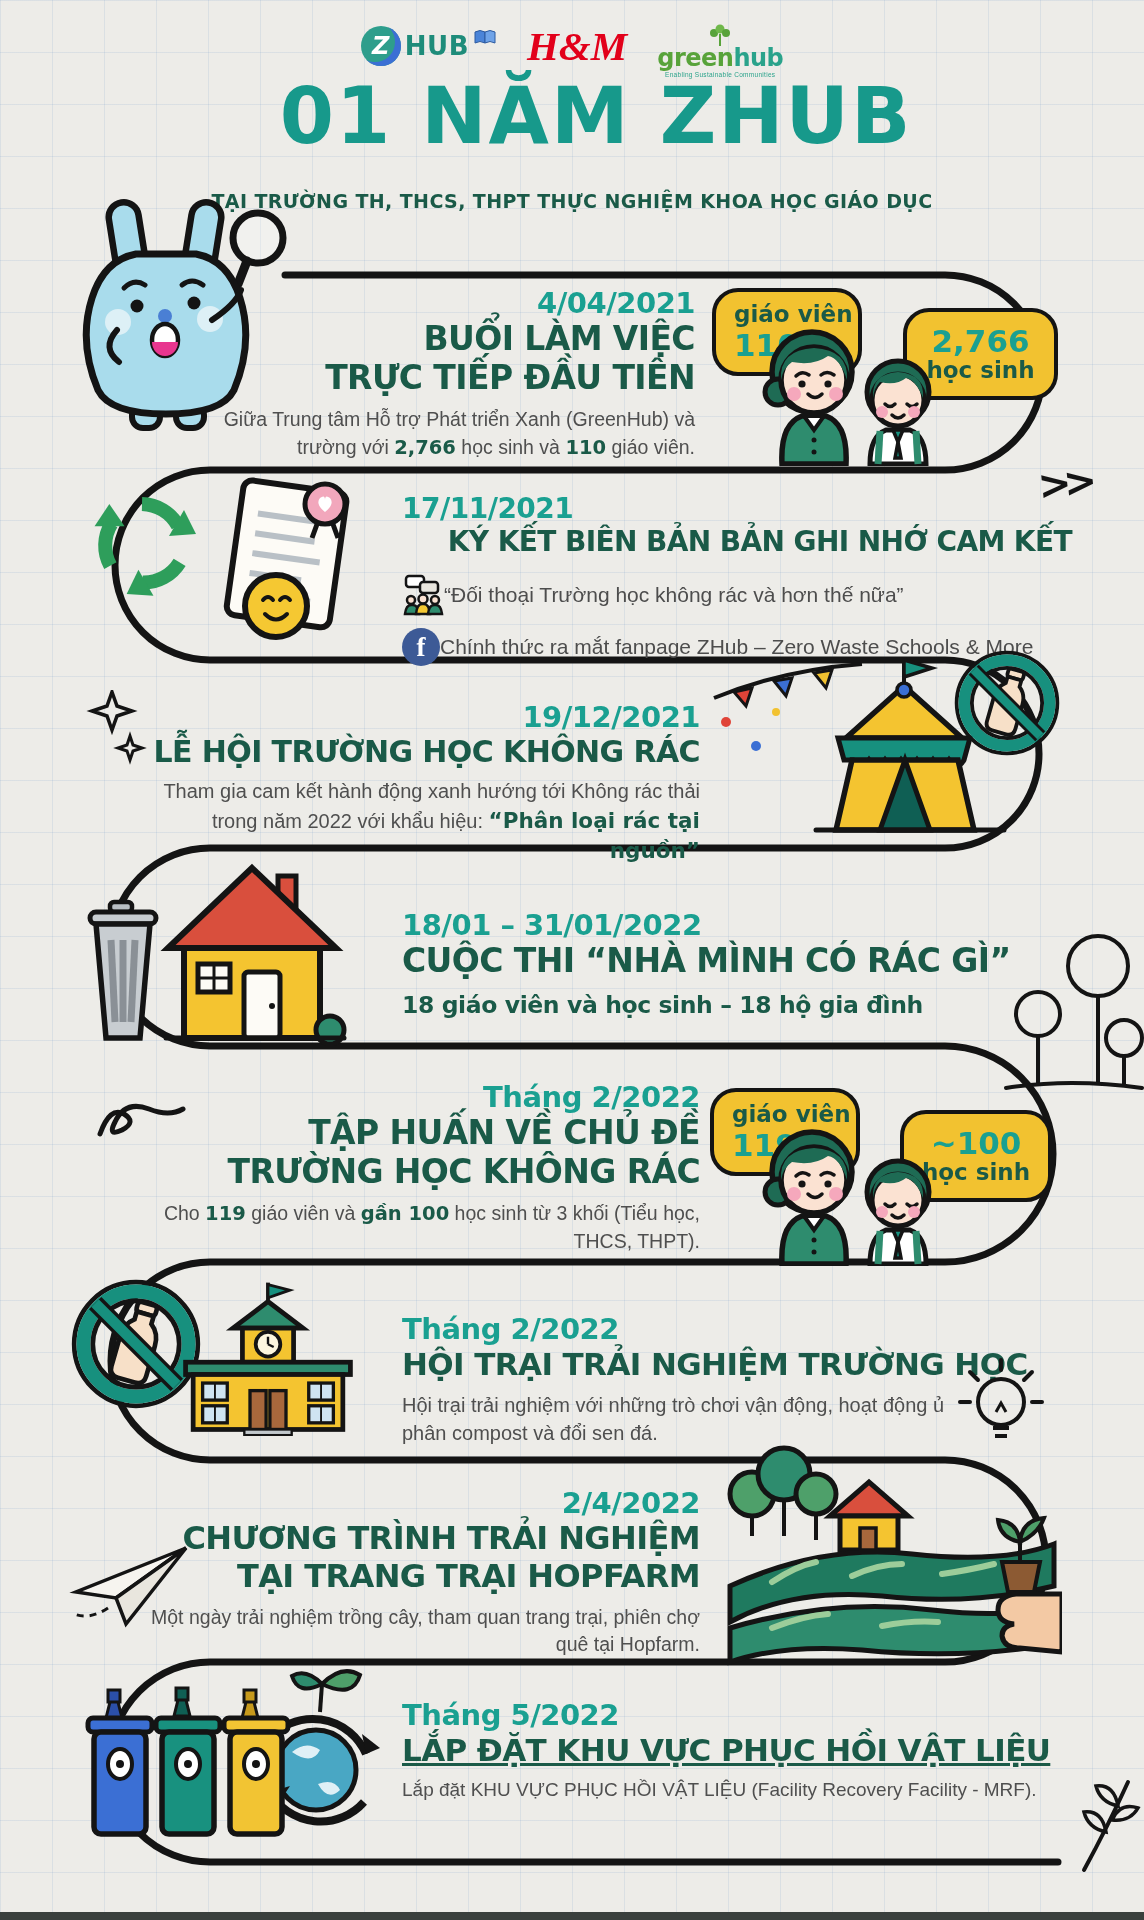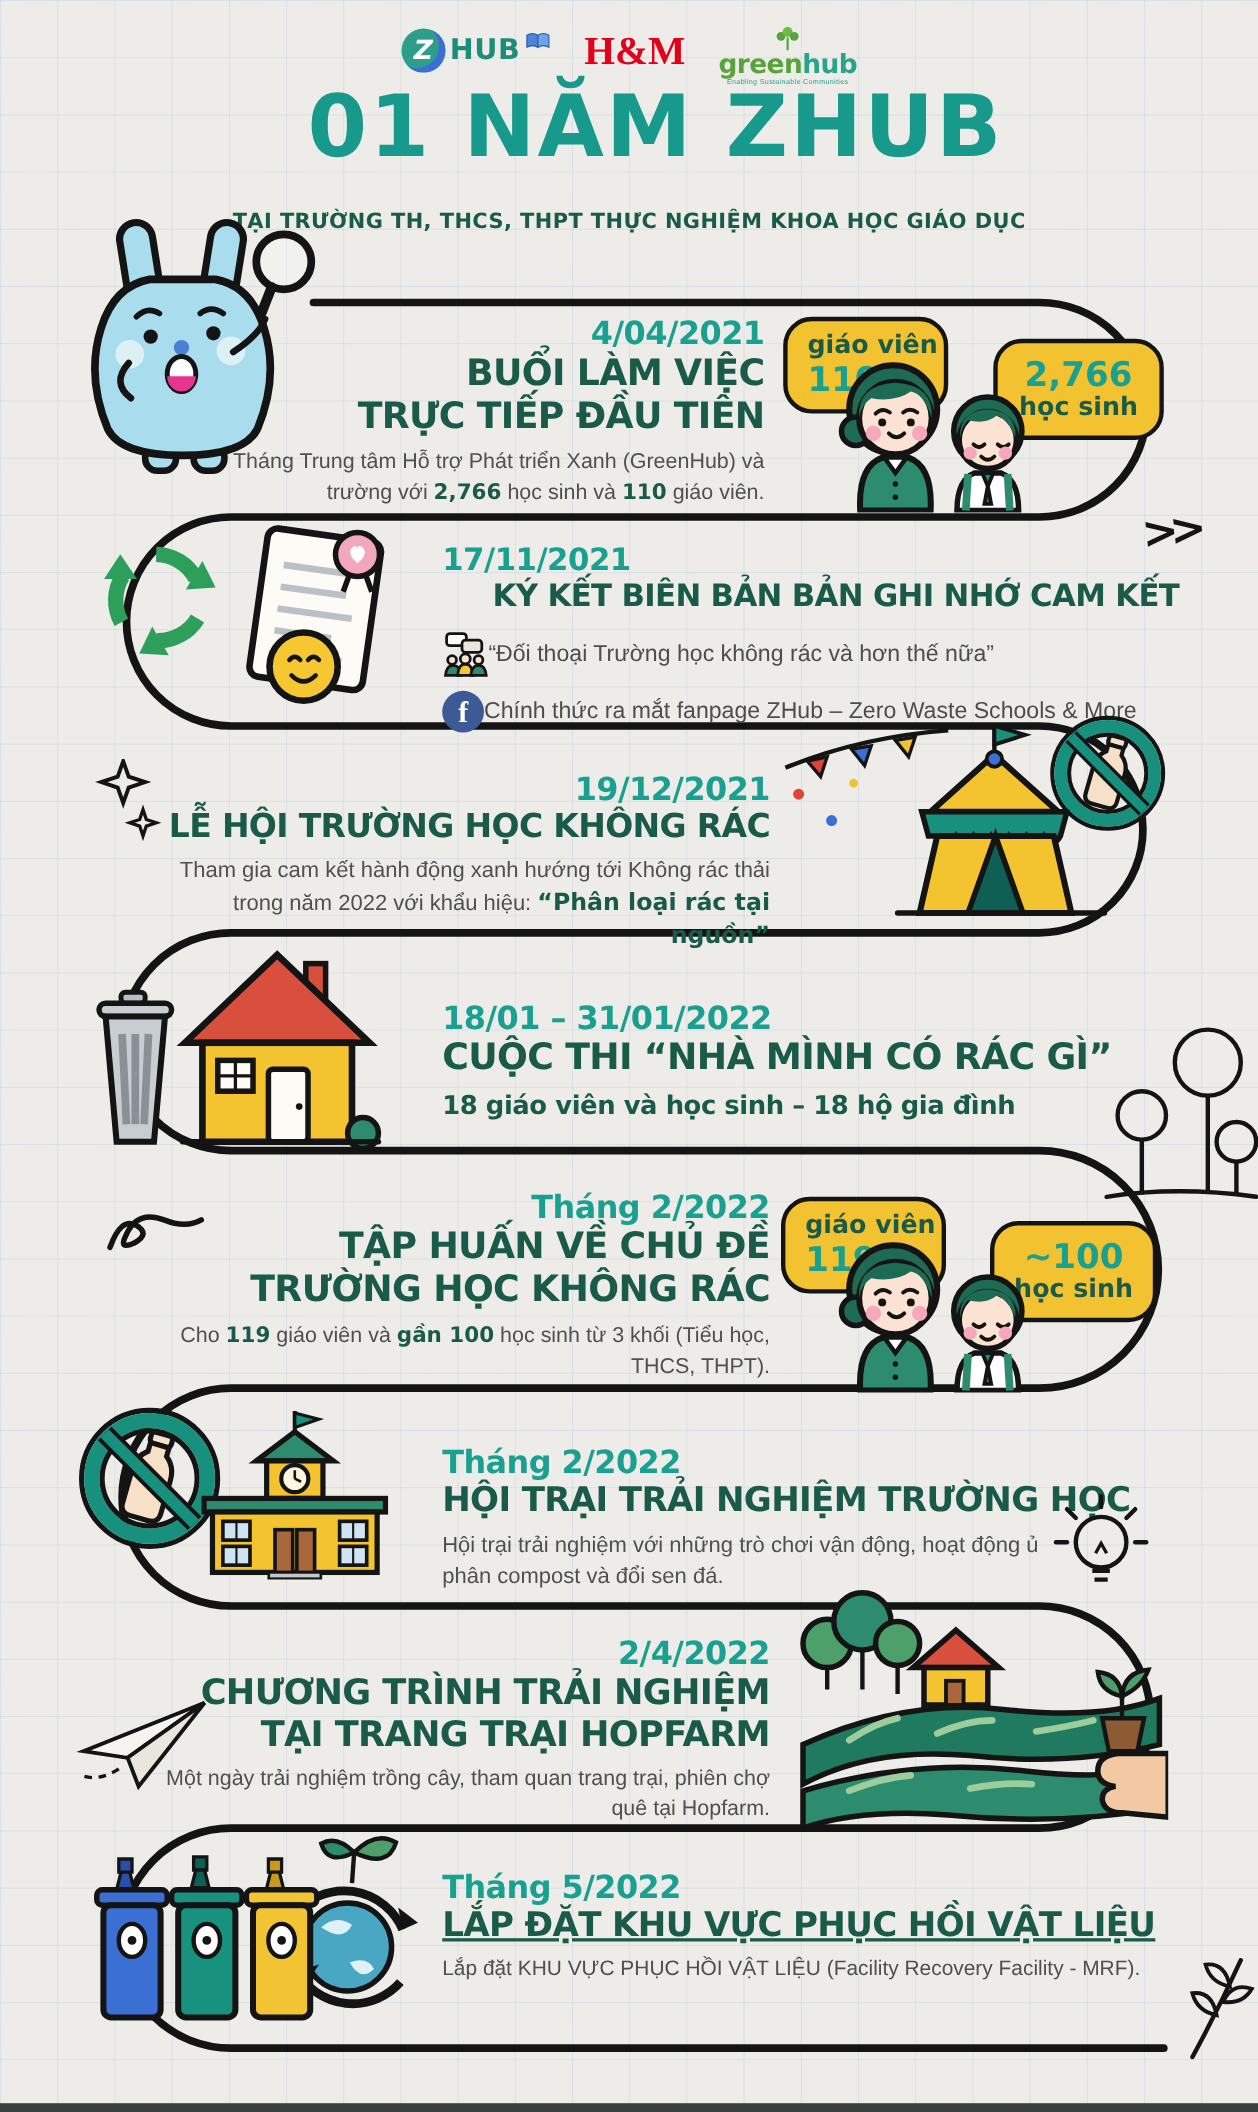--- a/index.html
+++ b/index.html
@@ -12,21 +12,21 @@
     background-size:52px 52px;
     font-family:"Liberation Sans",sans-serif;
   }
   .abs{position:absolute;}
   
   .logos{position:absolute;top:24px;left:0;right:0;display:flex;justify-content:center;align-items:flex-start;gap:30px;}
   .zhub-logo{display:flex;align-items:center;gap:4px;height:44px;}
   .zhub-globe{width:40px;height:40px;border-radius:50%;background:#2E9E8C;color:#fff;display:flex;align-items:center;justify-content:center;
     font-family:"DejaVu Sans",sans-serif;font-weight:800;font-size:24px;font-style:italic;box-shadow:inset -6px -4px 0 #3B6FD4;}
   .zhub-hub{font-family:"DejaVu Sans",sans-serif;font-weight:800;font-size:26px;color:#1E8C7A;letter-spacing:.5px;}
-  .hm-logo{font-family:"Liberation Serif",serif;font-weight:700;font-size:36px;color:#E2001A;line-height:44px;}
+  .hm-logo{font-family:"Liberation Serif",serif;font-style:italic;font-weight:700;font-size:41px;color:#E2001A;line-height:44px;}
   .gh-logo{display:flex;flex-direction:column;align-items:center;line-height:1;}
   .gh-text{font-family:"DejaVu Sans",sans-serif;font-weight:800;font-size:24px;letter-spacing:-.5px;}
   .gh-tag{font-size:6.5px;color:#2AA38B;margin-top:2px;letter-spacing:.3px;}
   .big-title{position:absolute;top:76px;left:0;right:0;text-align:center;
     font-family:"DejaVu Sans",sans-serif;font-weight:800;font-size:78px;letter-spacing:2px;color:#17998B;line-height:1.05;margin-left:48px;}
   .subtitle{position:absolute;top:190px;left:0;right:0;text-align:center;
     font-family:"DejaVu Sans",sans-serif;font-weight:800;font-size:19px;color:#1A5A48;letter-spacing:.4px;}
   
   .ev{position:absolute;}
   .right{text-align:right;}
@@ -107,21 +107,21 @@
     <path d="M57 138 q-16 18 2 32" fill="none" stroke="#141414" stroke-width="6" stroke-linecap="round"></path>
     <path d="M152 128 Q176 112 181 98" fill="none" stroke="#141414" stroke-width="6" stroke-linecap="round"></path>
   </svg>
 
   <div class="ev right" style="left:180px;top:286px;width:515px;">
     <div class="date">4/04/2021</div>
     <div class="etitle">
       <div>BUỔI LÀM VIỆC</div>
       <div>TRỰC TIẾP ĐẦU TIÊN</div>
     </div>
-    <div class="desc"><span>Tháng Trung tâm Hỗ trợ Phát triển Xanh (GreenHub) và trường với </span><b>2,766</b><span> học sinh và </span><b>110</b><span> giáo viên.</span></div>
+    <div class="desc"><span>Giữa Trung tâm Hỗ trợ Phát triển Xanh (GreenHub) và trường với </span><b>2,766</b><span> học sinh và </span><b>110</b><span> giáo viên.</span></div>
   </div>
   <div class="badge" style="left:712px;top:288px;width:150px;height:88px;padding-left:18px;">
     <div class="lbl">giáo viên</div>
     <div class="val">110</div>
   </div>
   <div class="badge" style="left:903px;top:308px;width:155px;height:92px;align-items:center;">
     <div class="val">2,766</div>
     <div class="lbl">học sinh</div>
   </div>
   <svg class="abs" style="left:752px;top:318px;" width="200" height="148" viewBox="0 0 200 148">

